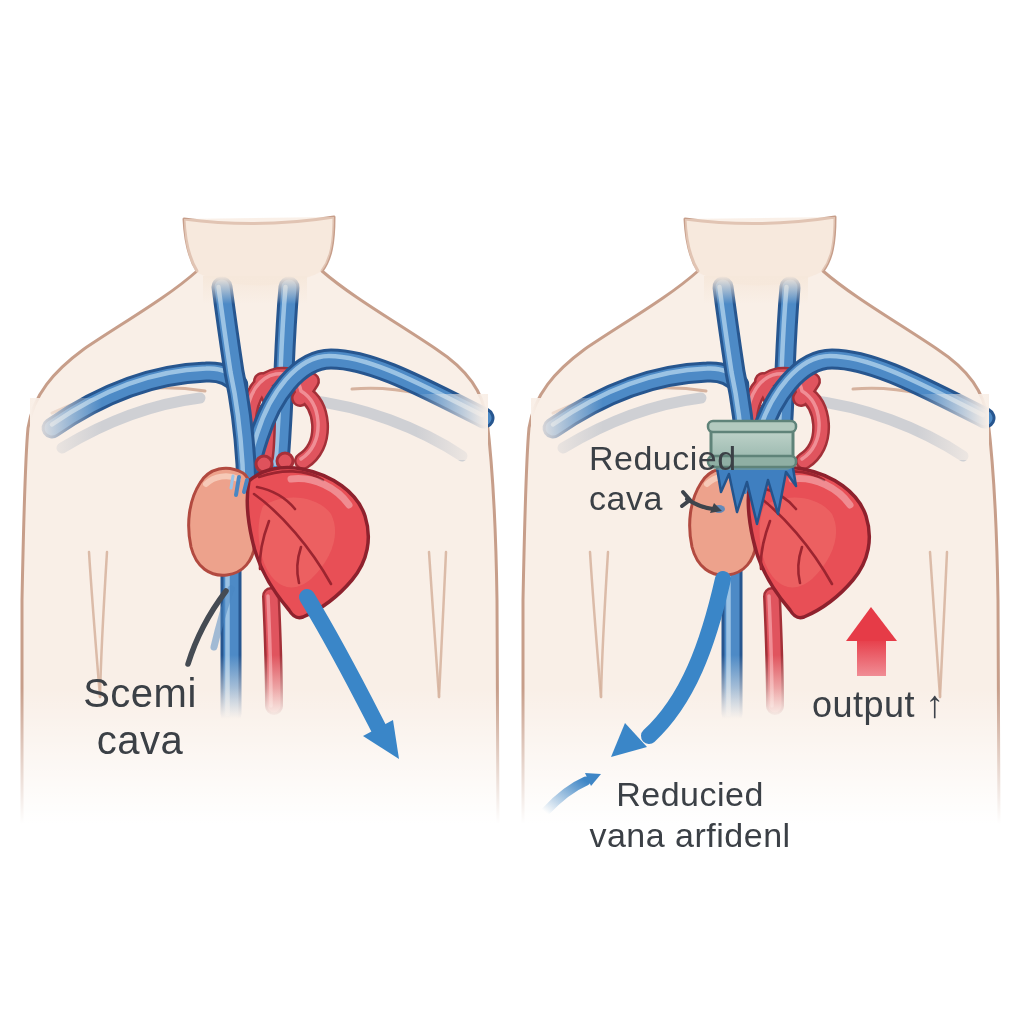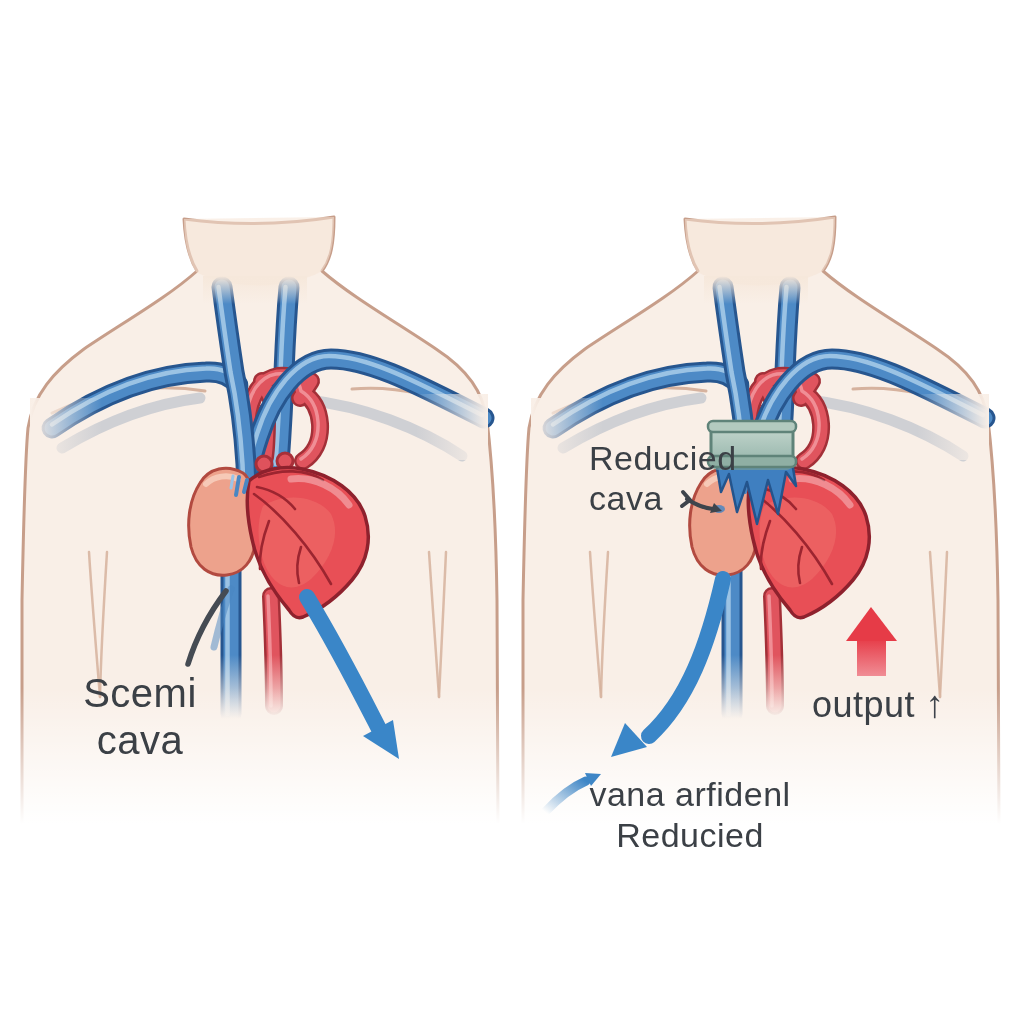--- a/index.html
+++ b/index.html
@@ -240,16 +240,16 @@
 <div class="lbl lbl-superior">
   <div>Reducied</div>
   <div>cava</div>
 </div>
 
 <div class="lbl lbl-output">
   <span>output</span><span class="up">↑</span>
 </div>
 
 <div class="lbl lbl-reduced">
+  <div>Reducied</div>
   <div>vana arfidenl</div>
-  <div>Reducied</div>
 </div>
 </div>
 
 </body></html>

